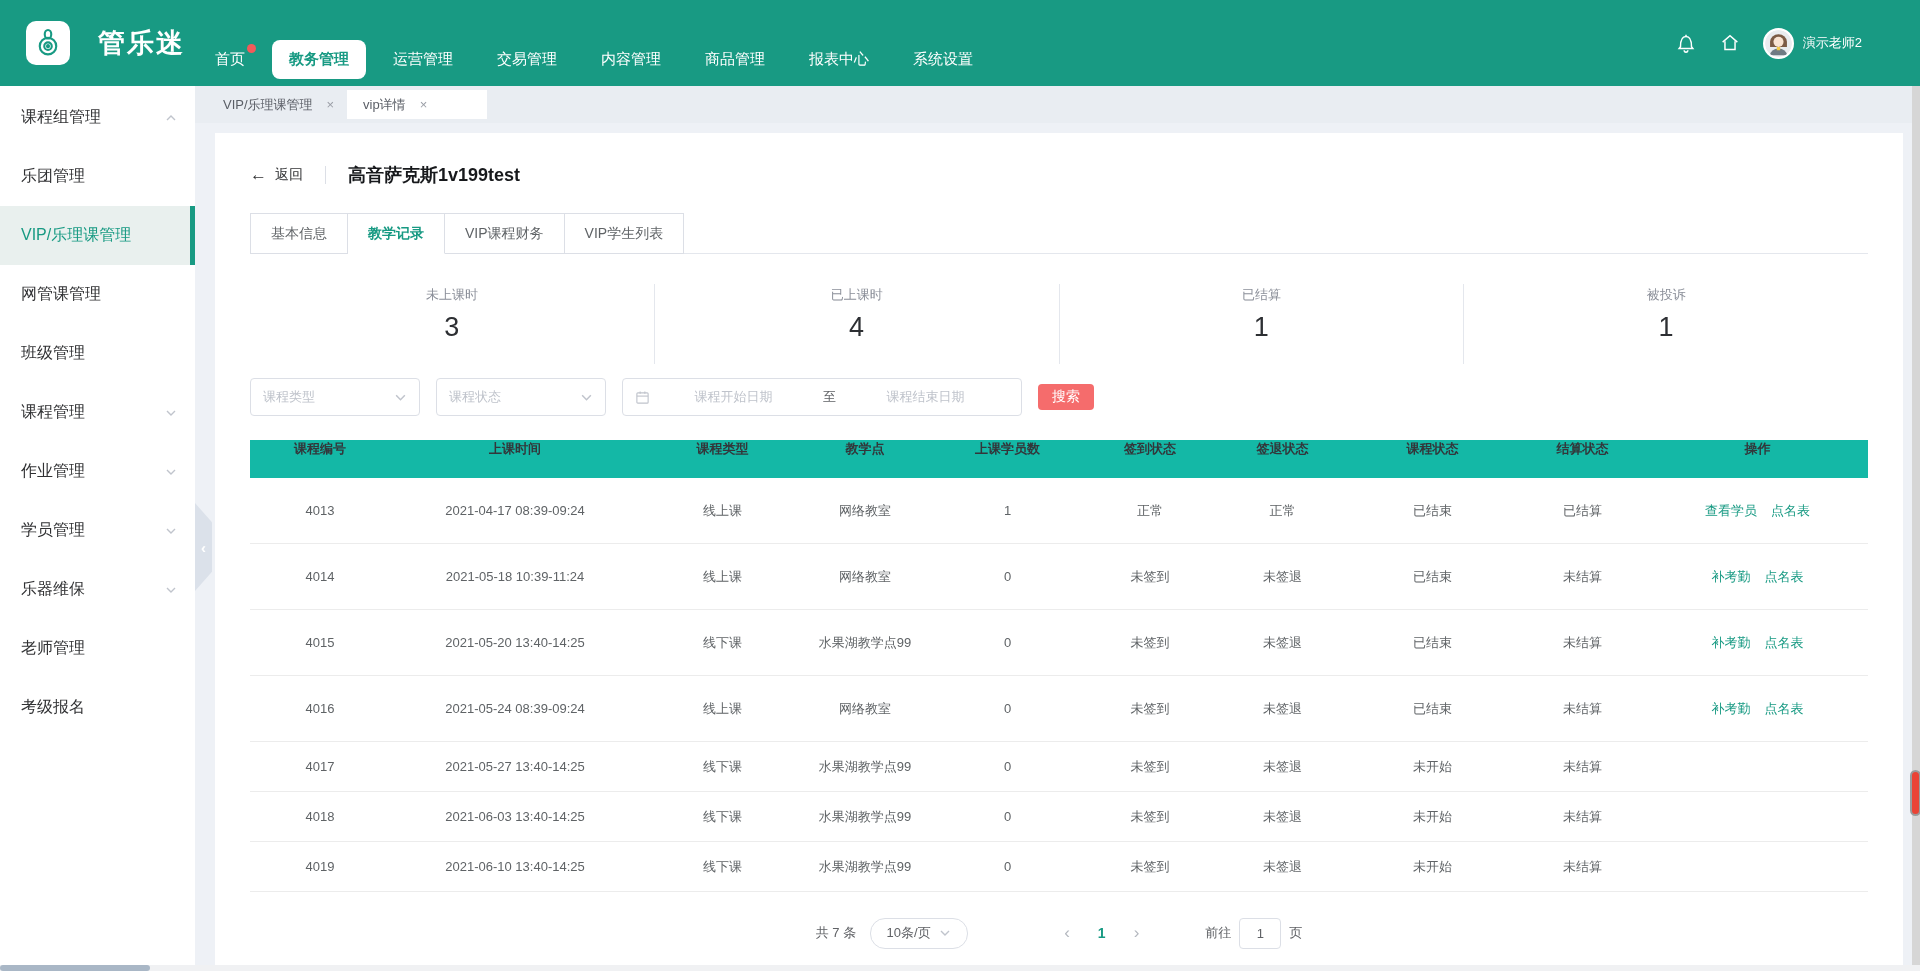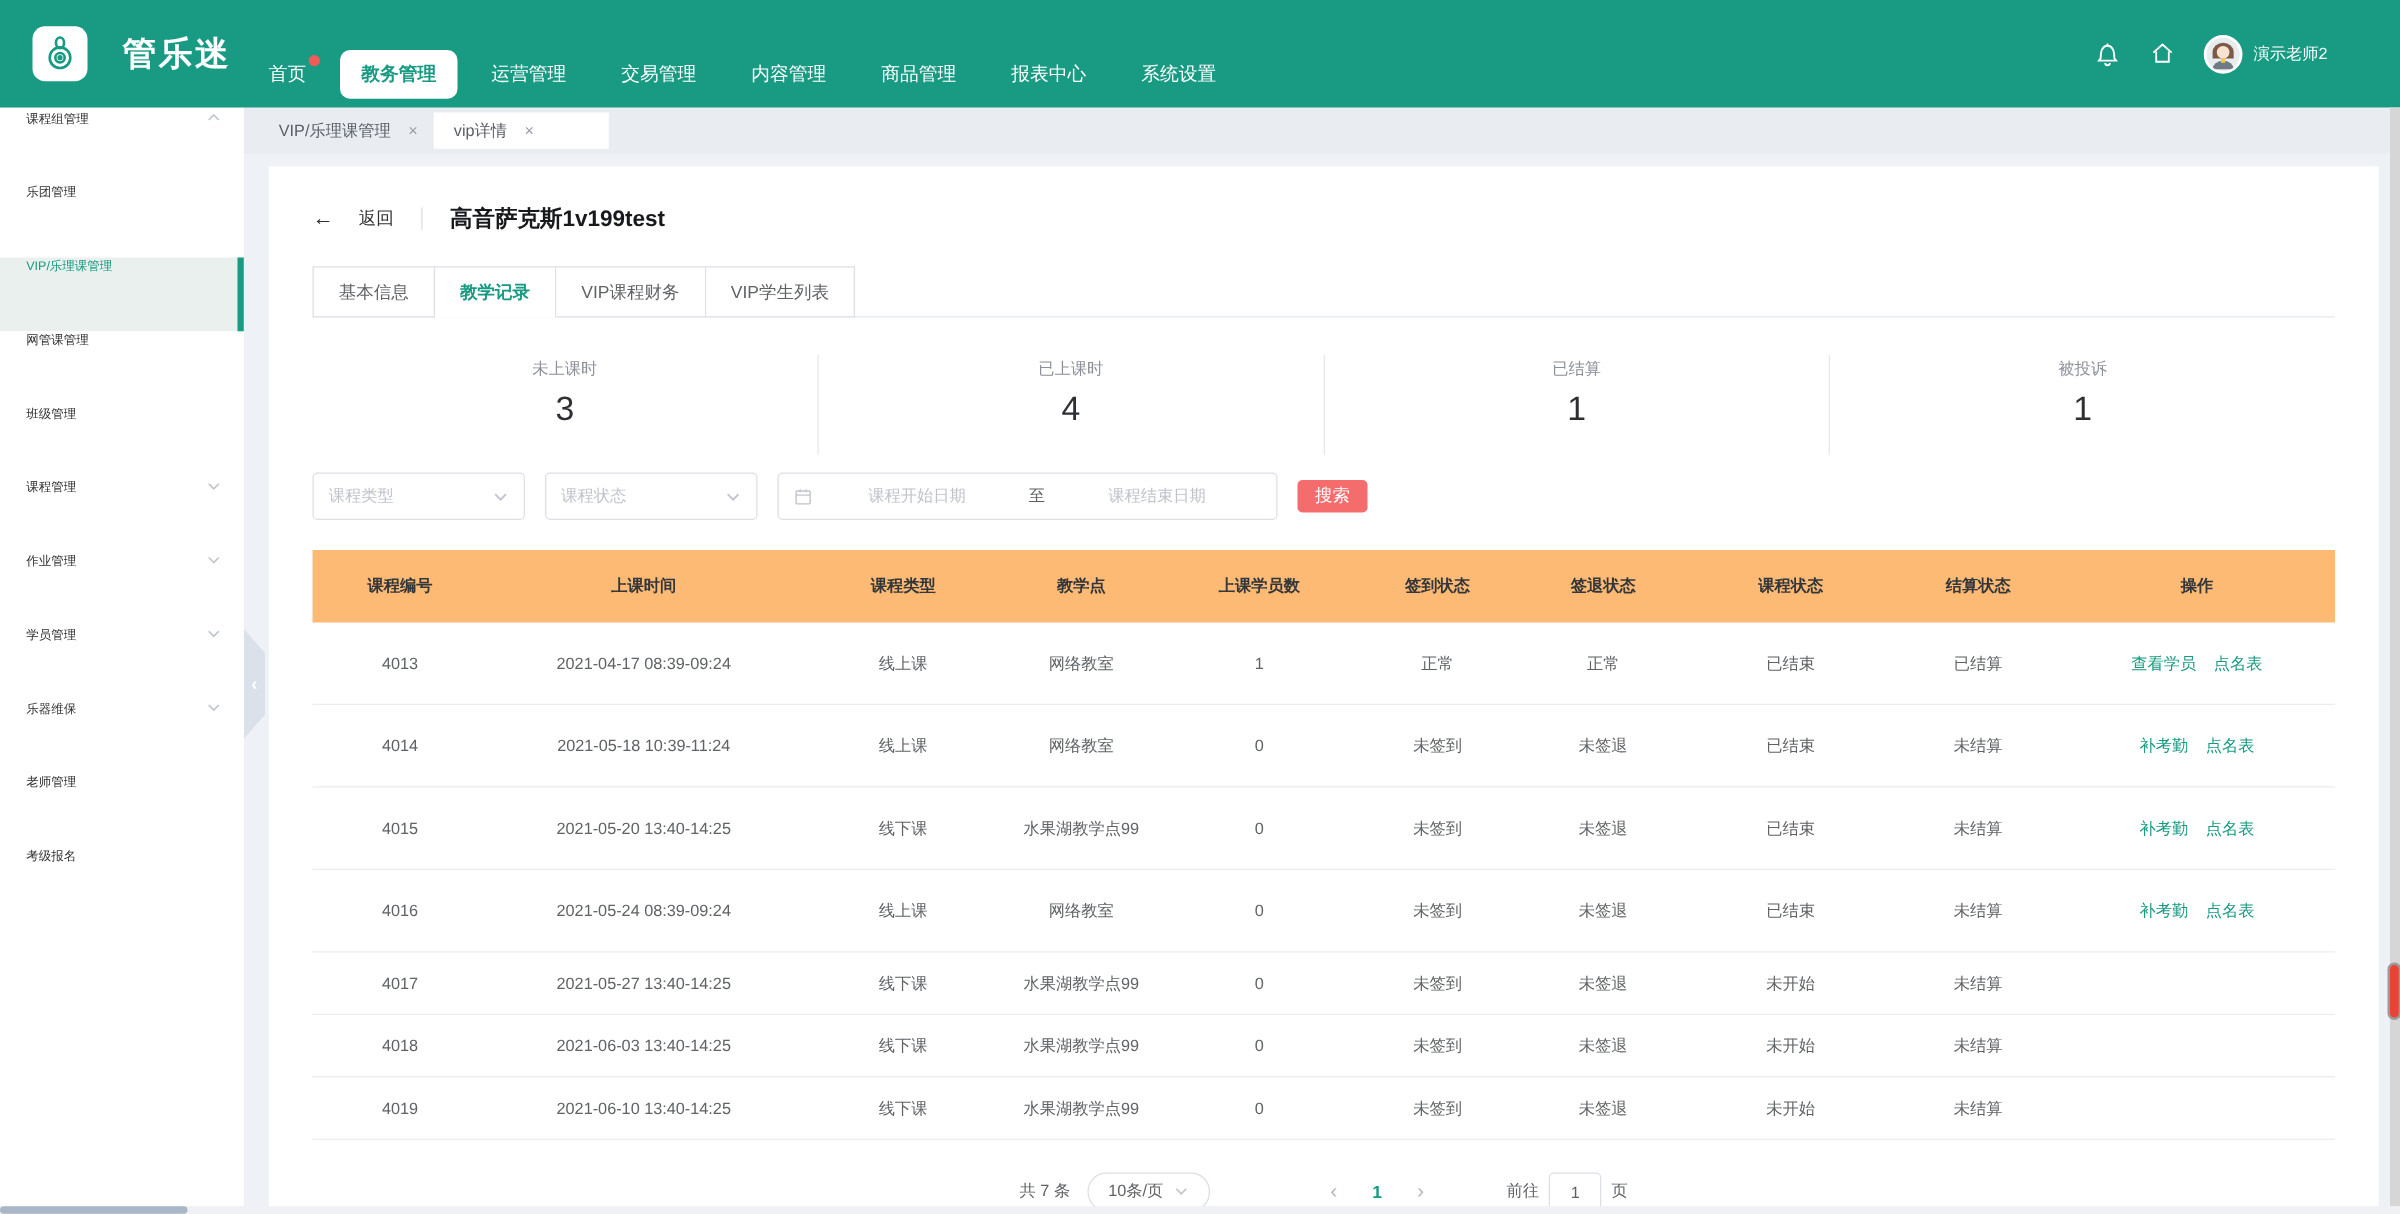--- a/index.html
+++ b/index.html
@@ -16,21 +16,21 @@
   .navitem.active { background:#fff; color:#189a83; font-weight:bold; border-radius:8px; }
   .nav-dot { position:absolute; right:6px; top:4px; width:9px; height:9px; border-radius:50%; background:#f25a5a; }
   .top-right { position:absolute; right:58px; top:0; height:86px; display:flex; align-items:center; gap:22px; }
   .top-ico { width:22px; height:22px; color:#fff; cursor:pointer; }
   .userblk { display:flex; align-items:center; gap:9px; cursor:pointer; }
   .avatar { width:31px; height:31px; border-radius:50%; background:#fff; overflow:hidden; border:2px solid #ffffff; }
   .username { color:#fff; font-size:13px; }
 
   
   .sidebar { position:absolute; left:0; top:86px; width:195px; bottom:6px; background:#fff; z-index:4; padding-top:2px; }
-  .s-item { position:relative; height:59px; display:flex; align-items:flex-start; font-size:10px; color:#303133; padding-left:21px; cursor:pointer; }
+  .s-item { position:relative; height:59px; display:flex; align-items:center; font-size:16px; color:#303133; padding-left:21px; cursor:pointer; }
   .s-item .chev { position:absolute; right:18px; width:12px; height:12px; color:#c0c4cc; }
   .s-child { }
   .s-child.active { background:#e9f0ee; color:#189a83; }
   .s-child.active::after { content:""; position:absolute; right:0; top:0; bottom:0; width:5px; background:#189a83; }
   .collapse-handle { position:absolute; left:195px; top:503px; width:17px; height:88px; background:#dbe1ea;
                      clip-path:polygon(0 0,100% 22%,100% 78%,0 100%); display:flex; align-items:center;
                      justify-content:center; color:#fff; font-size:15px; font-weight:bold; cursor:pointer; z-index:3; }
 
   
   .tabbar { position:absolute; left:195px; top:86px; right:8px; height:37px; background:#e9edf2; display:flex; align-items:center; padding-left:12px; z-index:2; }
@@ -38,21 +38,21 @@
   .wtab .x { color:#9a9ea6; font-size:13px; cursor:pointer; }
   .wtab.inactive { border-right:1px solid #dcе0e6; }
   .wtab.active { background:#fff; }
 
   
   .card { position:absolute; left:215px; top:133px; width:1688px; height:832px; background:#fff; }
   .card-inner { padding:0 35px; }
 
   .backrow { margin-top:28px; display:flex; align-items:center; height:28px; }
   .back-arrow { font-size:17px; color:#303133; cursor:pointer; }
-  .back-label { font-size:14px; color:#303133; margin-left:20px; cursor:pointer; }
+  .back-label { font-size:14px; color:#303133; margin-left:8px; cursor:pointer; }
   .back-div { width:1px; height:18px; background:#dcdfe6; margin:0 22px; }
   .page-title { font-size:18px; font-weight:bold; color:#17191c; }
 
   .dtabs { margin-top:24px; display:flex; border-bottom:1px solid #e4e7ed; height:41px; }
   .dtab { height:41px; padding:0 20px; display:flex; align-items:center; font-size:14px; color:#5f6366;
           border:1px solid #dcdfe6; border-left:none; cursor:pointer; background:#fff; }
   .dtab:first-child { border-left:1px solid #dcdfe6; }
   .dtab.active { color:#189a83; font-weight:bold; border-bottom:1px solid #fff; margin-bottom:-1px; }
 
   .stats { margin-top:30px; display:flex; height:80px; }
@@ -67,21 +67,21 @@
   .sel .grow { flex:1; }
   .chev-s { width:13px; height:13px; color:#c0c4cc; }
   .daterange { width:400px; height:38px; border:1px solid #dcdfe6; border-radius:4px; display:flex; align-items:center;
                padding:0 12px; font-size:13px; background:#fff; cursor:pointer; }
   .daterange .ph { color:#bfc3cb; flex:1; text-align:center; }
   .daterange .to { color:#606266; padding:0 6px; }
   .cal-ico { width:15px; height:15px; color:#c0c4cc; }
   .search-btn { width:56px; height:26px; background:#f56c6c; color:#fff; font-size:14px; border:none; border-radius:4px; cursor:pointer; }
 
   .table { margin-top:24px; }
-  .thead { display:flex; align-items:center; height:58px; background:#fdba74; }
+  .thead { display:flex; align-items:flex-start; height:38px; background:#14b8a6; }
   .th { font-size:13px; font-weight:bold; color:#33363a; text-align:center; }
   .trow { display:flex; align-items:center; border-bottom:1px solid #ececec; }
   .trow.tall { height:66px; }
   .trow.short { height:50px; }
   .td { font-size:13px; color:#5f6366; text-align:center; }
   .c0{width:140px;} .c1{width:250px;} .c2{width:165px;} .c3{width:120px;} .c4{width:165px;}
   .c5{width:120px;} .c6{width:145px;} .c7{width:155px;} .c8{width:145px;} .c9{width:205px;}
   .ops { display:flex; justify-content:center; gap:14px; }
   .ops a { color:#189a83; cursor:pointer; text-decoration:none; font-size:13px; white-space:nowrap; }
 

